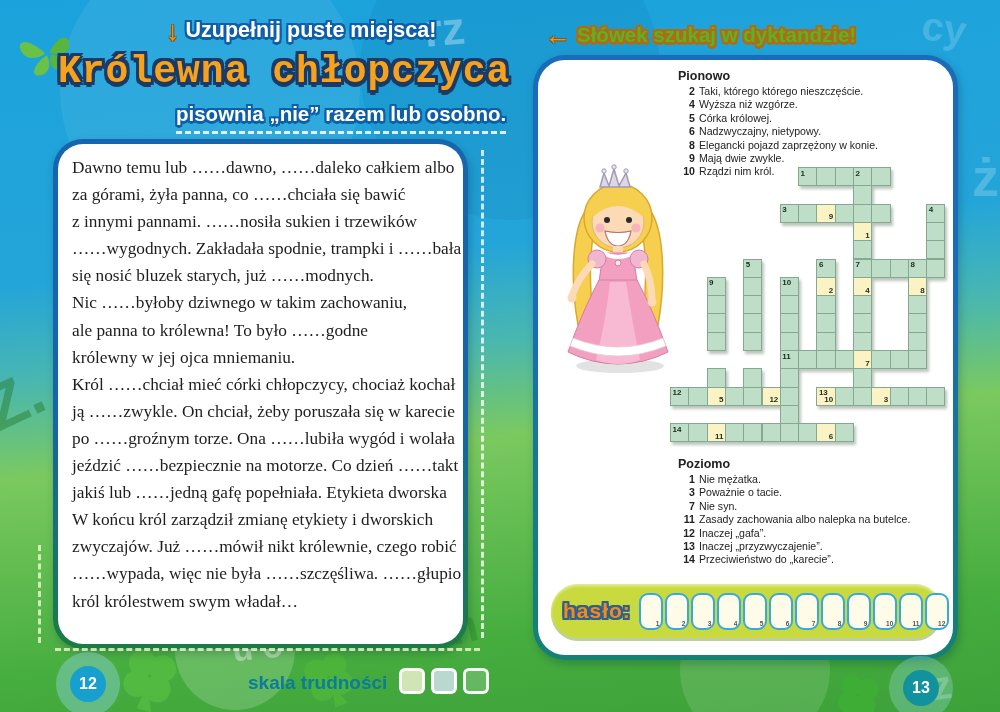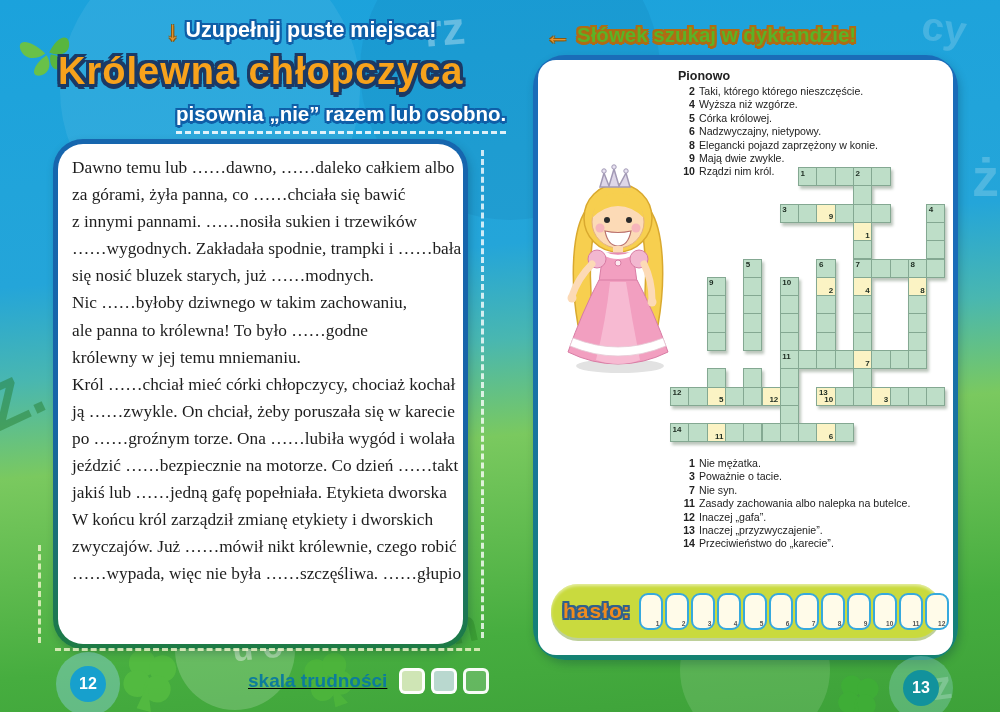--- a/index.html
+++ b/index.html
@@ -10,21 +10,21 @@
   .bgletter{position:absolute;font-weight:bold;line-height:1;}
 
   
   .outline-blue{color:#ffffff;text-shadow:
     -2px -2px 0 var(--outline_blue),0 -2px 0 var(--outline_blue),2px -2px 0 var(--outline_blue),
     -2px 0 0 var(--outline_blue),2px 0 0 var(--outline_blue),
     -2px 2px 0 var(--outline_blue),0 2px 0 var(--outline_blue),2px 2px 0 var(--outline_blue),0 3px 0 var(--outline_blue); margin-left: 48px;}
   .outline-navy-big{color:var(--title_orange);text-shadow:
     -3px -3px 0 var(--outline_navy),0 -3px 0 var(--outline_navy),3px -3px 0 var(--outline_navy),
     -3px 0 0 var(--outline_navy),3px 0 0 var(--outline_navy),
-    -3px 3px 0 var(--outline_navy),0 3px 0 var(--outline_navy),3px 3px 0 var(--outline_navy),0 5px 0 var(--outline_navy);}
+    -3px 3px 0 var(--outline_navy),0 3px 0 var(--outline_navy),3px 3px 0 var(--outline_navy),0 5px 0 var(--outline_navy); font-family: Liberation Mono, monospace;}
   .outline-orange{color:var(--header_green);text-shadow:
     -2px -2px 0 var(--header_outline),0 -2px 0 var(--header_outline),2px -2px 0 var(--header_outline),
     -2px 0 0 var(--header_outline),2px 0 0 var(--header_outline),
     -2px 2px 0 var(--header_outline),0 2px 0 var(--header_outline),2px 2px 0 var(--header_outline),0 3px 0 var(--header_outline);}
 
   #left-instruction{position:absolute;left:118px;top:16px;font-size:21.5px;font-weight:bold;}
   #left-instruction .arrow{color:var(--arrow_orange);font-size:27px;vertical-align:-3px;margin-right:6px;
     text-shadow:-1px -1px 0 #8a5a10,1px 1px 0 #8a5a10,1px -1px 0 #8a5a10,-1px 1px 0 #8a5a10;}
   #left-title{position:absolute;left:58px;top:50px;font-size:38px;font-weight:bold;letter-spacing:1px;}
   #left-subtitle{position:absolute;left:128px;top:102px;font-size:20.5px;font-weight:bold;
@@ -41,21 +41,21 @@
   .vdash{position:absolute;border-left:3px dashed rgba(255,255,255,0.78);}
   .hdash{position:absolute;border-top:3px dashed rgba(242,248,205,0.8);}
 
   
   #right-instruction{position:absolute;left:545px;top:20px;font-size:20.5px;font-weight:bold;}
   #right-instruction .arrow{color:var(--arrow_orange);font-size:26px;font-weight:bold;vertical-align:-2px;margin-right:6px;
     text-shadow:-1px -1px 0 #8a5a10,1px 1px 0 #8a5a10,1px -1px 0 #8a5a10,-1px 1px 0 #8a5a10;}
   #right-card{position:absolute;left:533px;top:55px;width:425px;height:605px;border-radius:32px;
     background:linear-gradient(180deg,var(--card_border_blue2) 0%,#1a6cb8 40%,var(--card_border_teal) 100%);
     box-shadow:2px 4px 8px rgba(0,40,60,0.25);}
-  #right-card .inner{position:absolute;left:5px;top:5px;right:5px;bottom:5px;background:#ffffff;border-radius:18px;overflow:hidden;}
+  #right-card .inner{position:absolute;left:5px;top:5px;right:5px;bottom:5px;background:#ffffff;border-radius:27px;overflow:hidden;}
 
   .clue-block{position:absolute;left:140px;width:272px;color:#222;}
   #pionowo-block{top:9px;}
   #poziomo-block{top:397px;}
   .clue-header{font-size:12.5px;font-weight:bold;margin-bottom:2px;}
   .clue-row{display:flex;line-height:13.4px;font-size:10.6px;}
   .clue-num{width:17px;text-align:right;font-weight:bold;flex:0 0 17px;}
   .clue-text{padding-left:4px;}
 
   
@@ -84,21 +84,21 @@
   .haslo-box .bnum{position:absolute;right:2px;bottom:1px;font-size:6.5px;font-weight:bold;color:#555;}
 
   
   .page-halo{position:absolute;border-radius:50%;}
   .page-circle{position:absolute;width:36px;height:36px;border-radius:50%;color:#fff;font-weight:bold;
     font-size:16px;display:flex;align-items:center;justify-content:center;}
   #page12{left:70px;top:666px;background:var(--page_circle_blue);}
   #page12-halo{left:56px;top:652px;width:64px;height:64px;background:rgba(150,215,240,0.4);}
   #page13{left:903px;top:670px;background:var(--page_circle_teal);}
   #page13-halo{left:889px;top:656px;width:64px;height:64px;background:rgba(140,210,200,0.38);}
-  #difficulty{position:absolute;left:248px;top:668px;display:flex;align-items:center;text-decoration:underline;}
+  #difficulty{position:absolute;left:248px;top:668px;display:flex;align-items:flex-end;}
   #difficulty-label{font-size:19px;font-weight:bold;color:var(--difficulty_text);margin-right:12px;}
   .diff-sq{width:20px;height:20px;border:3px solid rgba(255,255,255,0.95);border-radius:6px;margin-right:6px;box-sizing:content-box;}
   .diff-sq.d0{background:#cfe5b5;}
   .diff-sq.d1{background:#b9d8cf;}
   .diff-sq.d2{background:rgba(255,255,255,0.18);}
 </style>
 </head>
 <body>
 
 <div id="stage">
@@ -160,29 +160,30 @@
   <div id="left-card">
     <div class="inner">
       <div id="story">
           <div class="story-line">Dawno temu lub ……dawno, ……daleko całkiem albo</div>
           <div class="story-line">za górami, żyła panna, co ……chciała się bawić</div>
           <div class="story-line">z innymi pannami. ……nosiła sukien i trzewików</div>
           <div class="story-line">……wygodnych. Zakładała spodnie, trampki i ……bała</div>
           <div class="story-line">się nosić bluzek starych, już ……modnych.</div>
           <div class="story-line">Nic ……byłoby dziwnego w takim zachowaniu,</div>
           <div class="story-line">ale panna to królewna! To było ……godne</div>
-          <div class="story-line">królewny w jej temu mniemaniu.</div>
+          <div class="story-line">królewny w jej ojca mniemaniu.</div>
           <div class="story-line">Król ……chciał mieć córki chłopczycy, chociaż kochał</div>
           <div class="story-line">ją ……zwykle. On chciał, żeby poruszała się w karecie</div>
           <div class="story-line">po ……groźnym torze. Ona ……lubiła wygód i wolała</div>
           <div class="story-line">jeździć ……bezpiecznie na motorze. Co dzień ……takt</div>
           <div class="story-line">jakiś lub ……jedną gafę popełniała. Etykieta dworska</div>
           <div class="story-line">W końcu król zarządził zmianę etykiety i dworskich</div>
           <div class="story-line">zwyczajów. Już ……mówił nikt królewnie, czego robić</div>
           <div class="story-line">……wypada, więc nie była ……szczęśliwa. ……głupio</div>
+          <div class="story-line">król królestwem swym władał…</div>
         </div>
     </div>
   </div>
 
   <div class="vdash" style="left:481px;top:150px;height:488px;"></div>
   <div class="vdash" style="left:38px;top:545px;height:98px;border-left-color:rgba(242,248,205,0.8);"></div>
   <div class="hdash" style="left:55px;top:648px;width:425px;"></div>
 
   <div id="right-instruction" class="outline-orange">
     <span class="arrow">←</span><span>Słówek szukaj w dyktandzie!</span>
@@ -389,20 +390,21 @@
           <div class="cw-cell" style="left: 91.5px; top: 256.2px;"></div>
           <div class="cw-cell" style="left: 109.8px; top: 256.2px;"></div>
           <div class="cw-cell" style="left: 128.1px; top: 256.2px;"></div>
           <div class="cw-cell yellow" style="left: 146.4px; top: 256.2px;">
             <span class="cw-num">6</span>
           </div>
           <div class="cw-cell" style="left: 164.7px; top: 256.2px;"></div>
         </div>
 
       <div id="poziomo-block" class="clue-block">
+        <div class="clue-header">Poziomo</div>
         <div>
             <div class="clue-row">
               <span class="clue-num">1</span>
               <span class="clue-text">Nie mężatka.</span>
             </div>
             <div class="clue-row">
               <span class="clue-num">3</span>
               <span class="clue-text">Poważnie o tacie.</span>
             </div>
             <div class="clue-row">

